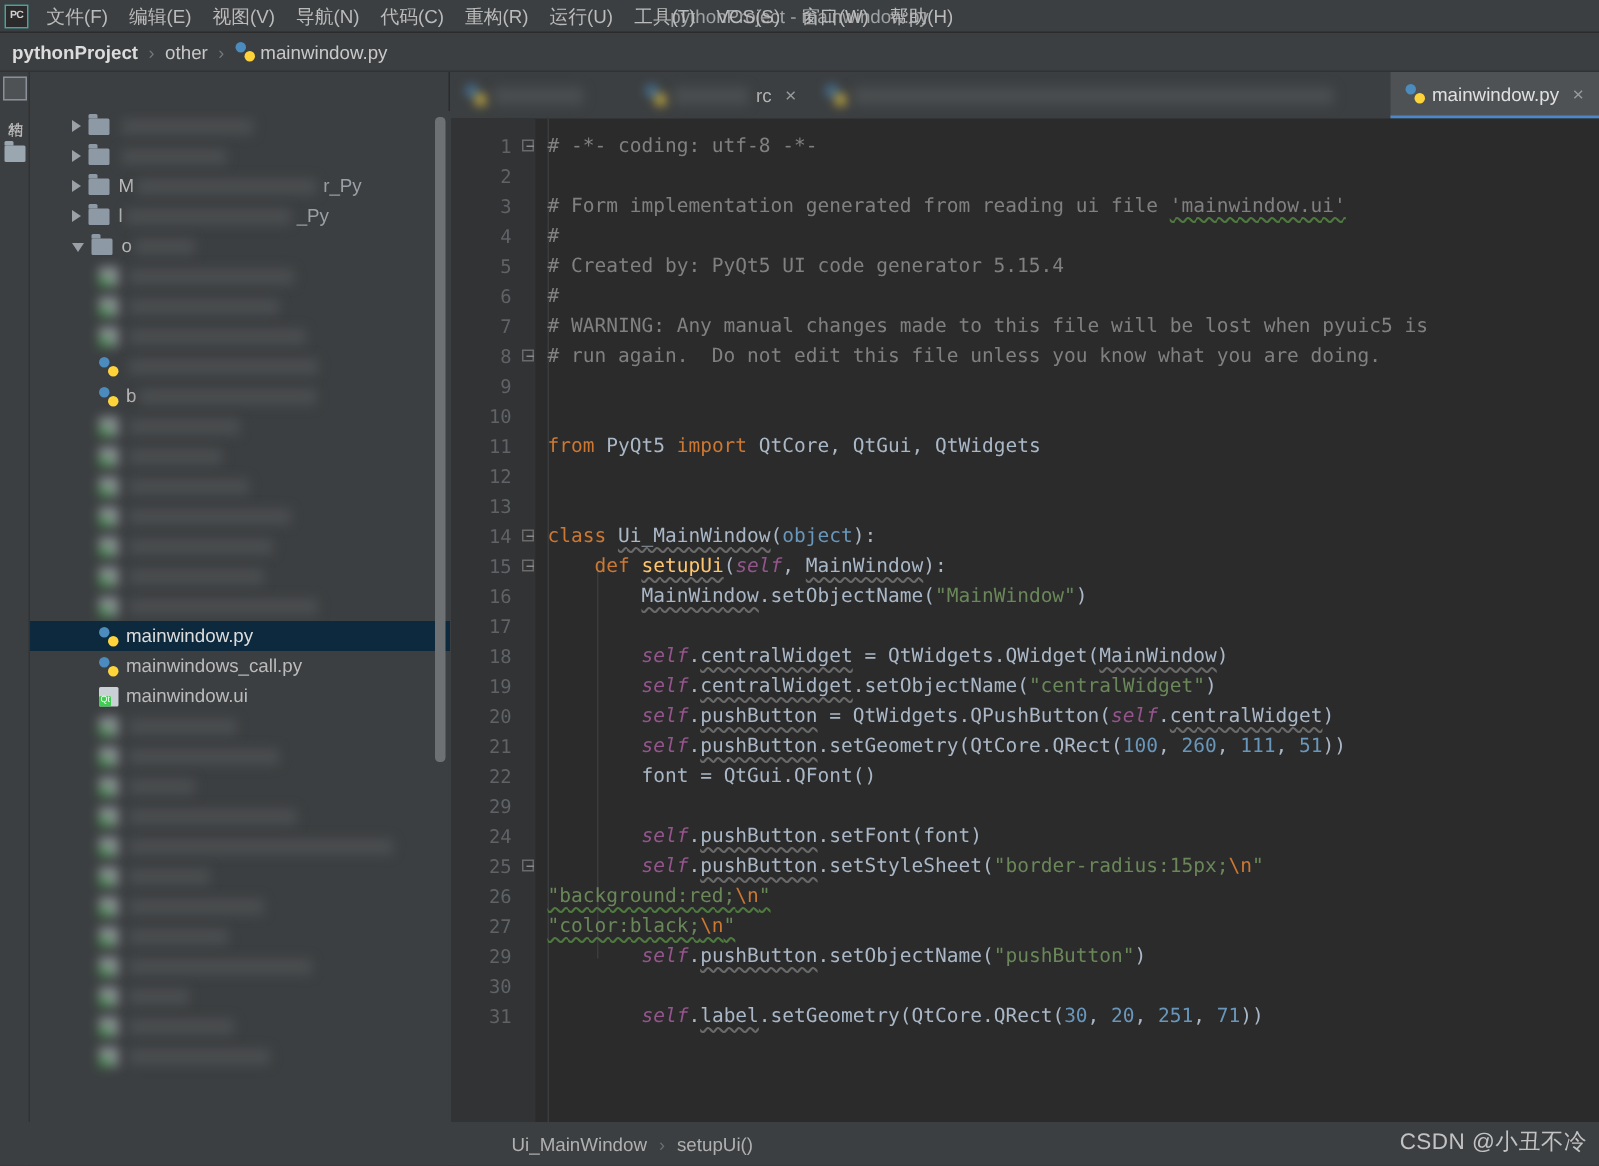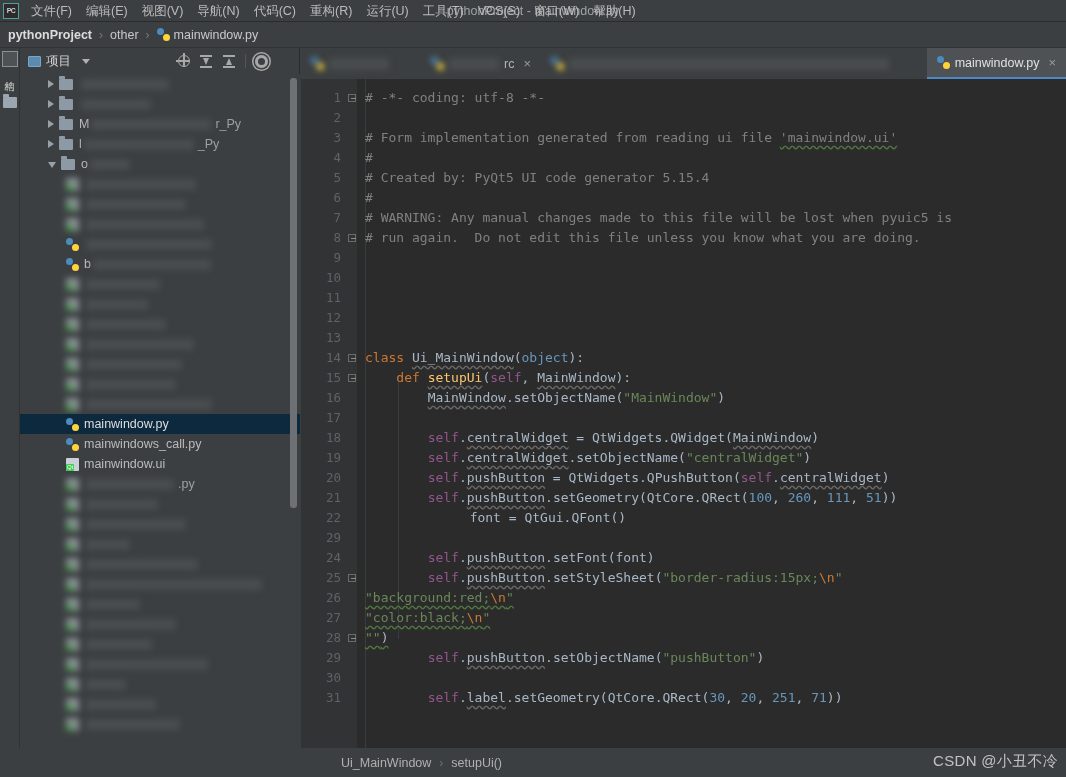--- a/index.html
+++ b/index.html
@@ -260,21 +260,21 @@
     position: absolute; left: 97px; top: 296px; width: 1px; height: 264px;
     background: #3a3d3f;
   }
 
   
   .cmt { color: #808080; }
   .kw  { color: #cc7832; }
   .str { color: #6a8759; }
   .num { color: #6897bb; }
   .fn  { color: #ffc66d; }
-  .self{ color: #94558d; }
+  .self{ color: #94558d; font-style: italic; }
   .id  { color: #a9b7c6; }
   .esc { color: #cc7832; }
   .squig {
     text-decoration: underline; text-decoration-style: wavy;
     text-decoration-color: #4f7a3f; text-underline-offset: 3px;
   }
   .squig-id {
     text-decoration: underline; text-decoration-style: wavy;
     text-decoration-color: #6a6a6a; text-underline-offset: 3px;
   }
@@ -332,39 +332,20 @@
   <div class="toolstrip">
     <div style="position:relative;height:120px">
       <div class="tool-ico sel" style="margin-top:3px;border:1px solid #8a9099;background:#4e5254"></div>
       <div class="vert-label">结构</div>
       <div class="folder-ico"></div>
     </div>
   </div>
 
   <div class="project-panel">
 
-    <div class="pp-header">
-      <div class="pp-title-box">
-        <span class="pp-sq"></span>
-        <span class="pp-title">项目</span>
-        <span class="caret-down"></span>
-      </div>
-      <div class="pp-tools">
-        <span class="ico ico-target"></span>
-        <span class="ico ico-expand">
-            <i class="arw"></i>
-          </span>
-        <span class="ico ico-collapse">
-            <i class="arw"></i>
-          </span>
-        <span class="divider-v"></span>
-        <span class="ico ico-gear"></span>
-        <span class="ico"><span class="ico-minus"></span></span>
-      </div>
-    </div>
 
     <div class="tree" id="project-tree">
         <div class="trow" style="padding-left: 28px;">
           <span class="arrow right"></span>
           <span class="fold"></span>
           <span class="redact blur" style="width: 88px; margin-left: 2px;"></span>
         </div>
         <div class="trow" style="padding-left: 28px;">
           <span class="arrow right"></span>
           <span class="fold"></span>
@@ -443,25 +424,20 @@
           <span class="py-ico2"></span>
           <span>mainwindow.py</span>
         </div>
         <div class="trow" style="padding-left: 46px;">
           <span class="py-ico2"></span>
           <span>mainwindows_call.py</span>
         </div>
         <div class="trow" style="padding-left: 46px;">
           <span class="ui-ico"></span>
           <span>mainwindow.ui</span>
-        </div>
-        <div class="trow" style="padding-left: 46px;">
-          <span class="ui-ico blur" style="opacity: 0.55;"></span>
-          <span class="redact blur" style="width: 88px; margin-left: 2px;"></span>
-          <span style="margin-left: 4px; color: rgb(154, 160, 166);">.py</span>
         </div>
         <div class="trow" style="padding-left: 46px;">
           <span class="ui-ico blur" style="opacity: 0.55;"></span>
           <span class="redact blur" style="width: 72px; margin-left: 2px;"></span>
         </div>
         <div class="trow" style="padding-left: 46px;">
           <span class="ui-ico blur" style="opacity: 0.55;"></span>
           <span class="redact blur" style="width: 100px; margin-left: 2px;"></span>
         </div>
         <div class="trow" style="padding-left: 46px;">
@@ -540,38 +516,37 @@
         <div class="cline"><span class="lnum">1</span><span class="gutter-fold"><span class="fold-box"></span></span><span style="position: absolute; left: 64px;"><span class="cmt"># -*- coding: utf-8 -*-</span></span></div>
         <div class="cline"><span class="lnum">2</span><span style="position: absolute; left: 64px;"></span></div>
         <div class="cline"><span class="lnum">3</span><span style="position: absolute; left: 64px;"><span class="cmt"># Form implementation generated from reading ui file <span class="squig">'mainwindow.ui'</span></span></span></div>
         <div class="cline"><span class="lnum">4</span><span style="position: absolute; left: 64px;"><span class="cmt">#</span></span></div>
         <div class="cline"><span class="lnum">5</span><span style="position: absolute; left: 64px;"><span class="cmt"># Created by: PyQt5 UI code generator 5.15.4</span></span></div>
         <div class="cline"><span class="lnum">6</span><span style="position: absolute; left: 64px;"><span class="cmt">#</span></span></div>
         <div class="cline"><span class="lnum">7</span><span style="position: absolute; left: 64px;"><span class="cmt"># WARNING: Any manual changes made to this file will be lost when pyuic5 is</span></span></div>
         <div class="cline"><span class="lnum">8</span><span class="gutter-fold"><span class="fold-box"></span></span><span style="position: absolute; left: 64px;"><span class="cmt"># run again.  Do not edit this file unless you know what you are doing.</span></span></div>
         <div class="cline"><span class="lnum">9</span><span style="position: absolute; left: 64px;"></span></div>
         <div class="cline"><span class="lnum">10</span><span style="position: absolute; left: 64px;"></span></div>
-        <div class="cline"><span class="lnum">11</span></div>
+        <div class="cline"><span class="lnum">11</span><span style="position: absolute; left: 64px;"><span class="kw">from</span> <span class="id">PyQt5</span> <span class="kw">import</span> <span class="id">QtCore</span>, <span class="id">QtGui</span>, <span class="id">QtWidgets</span></span></div>
         <div class="cline"><span class="lnum">12</span><span style="position: absolute; left: 64px;"></span></div>
         <div class="cline"><span class="lnum">13</span><span style="position: absolute; left: 64px;"></span></div>
         <div class="cline"><span class="lnum">14</span><span class="gutter-fold"><span class="fold-box"></span></span><span style="position: absolute; left: 64px;"><span class="kw">class</span> <span class="squig-id"><span class="id">Ui_MainWindow</span></span>(<span class="num">object</span>):</span></div>
         <div class="cline"><span class="lnum">15</span><span class="gutter-fold"><span class="fold-box"></span></span><span style="position: absolute; left: 64px;">    <span class="kw">def</span> <span class="squig-id"><span class="fn">setupUi</span></span>(<span class="self">self</span>, <span class="squig-id"><span class="id">MainWindow</span></span>):</span></div>
         <div class="cline"><span class="lnum">16</span><span style="position: absolute; left: 64px;">        <span class="squig-id"><span class="id">MainWindow</span></span>.<span class="id">setObjectName</span>(<span class="str">"MainWindow"</span>)</span></div>
         <div class="cline"><span class="lnum">17</span></div>
         <div class="cline"><span class="lnum">18</span><span style="position: absolute; left: 64px;">        <span class="self">self</span>.<span class="squig-id"><span class="id">centralWidget</span></span> = <span class="id">QtWidgets</span>.<span class="id">QWidget</span>(<span class="squig-id"><span class="id">MainWindow</span></span>)</span></div>
         <div class="cline"><span class="lnum">19</span><span style="position: absolute; left: 64px;">        <span class="self">self</span>.<span class="squig-id"><span class="id">centralWidget</span></span>.<span class="id">setObjectName</span>(<span class="str">"centralWidget"</span>)</span></div>
         <div class="cline"><span class="lnum">20</span><span style="position: absolute; left: 64px;">        <span class="self">self</span>.<span class="squig-id"><span class="id">pushButton</span></span> = <span class="id">QtWidgets</span>.<span class="id">QPushButton</span>(<span class="self">self</span>.<span class="squig-id"><span class="id">centralWidget</span></span>)</span></div>
         <div class="cline"><span class="lnum">21</span><span style="position: absolute; left: 64px;">        <span class="self">self</span>.<span class="squig-id"><span class="id">pushButton</span></span>.<span class="id">setGeometry</span>(<span class="id">QtCore</span>.<span class="id">QRect</span>(<span class="num">100</span>, <span class="num">260</span>, <span class="num">111</span>, <span class="num">51</span>))</span></div>
-        <div class="cline"><span class="lnum">22</span><span style="position: absolute; left: 64px; padding-left: 42px;">        <span class="id">font</span> = <span class="id">QtGui</span>.<span class="id">QFont</span>()</span></div>
+        <div class="cline"><span class="lnum">22</span><span style="position: absolute; left: 64px;">        <span class="id">font</span> = <span class="id">QtGui</span>.<span class="id">QFont</span>()</span></div>
         <div class="cline"><span class="lnum">29</span></div>
         <div class="cline"><span class="lnum">24</span><span style="position: absolute; left: 64px;">        <span class="self">self</span>.<span class="squig-id"><span class="id">pushButton</span></span>.<span class="id">setFont</span>(<span class="id">font</span>)</span></div>
         <div class="cline"><span class="lnum">25</span><span class="gutter-fold"><span class="fold-box"></span></span><span style="position: absolute; left: 64px;">        <span class="self">self</span>.<span class="squig-id"><span class="id">pushButton</span></span>.<span class="id">setStyleSheet</span>(<span class="str">"border-radius:15px;</span><span class="esc">\n</span><span class="str">"</span></span></div>
         <div class="cline"><span class="lnum">26</span><span class="squig" style="position: absolute; left: 64px;"><span class="str">"background:red;</span><span class="esc">\n</span><span class="str">"</span></span></div>
         <div class="cline"><span class="lnum">27</span><span class="squig" style="position: absolute; left: 64px;"><span class="str">"color:black;</span><span class="esc">\n</span><span class="str">"</span></span></div>
-        <div class="cline"><span class="lnum">28</span><span class="gutter-fold"><span class="fold-box"></span></span><span class="squig" style="position: absolute; left: 64px;"><span class="str">""</span>)</span></div>
         <div class="cline"><span class="lnum">29</span><span style="position: absolute; left: 64px;">        <span class="self">self</span>.<span class="squig-id"><span class="id">pushButton</span></span>.<span class="id">setObjectName</span>(<span class="str">"pushButton"</span>)</span></div>
         <div class="cline"><span class="lnum">30</span></div>
         <div class="cline"><span class="lnum">31</span><span style="position: absolute; left: 64px;">        <span class="self">self</span>.<span class="squig-id"><span class="id">label</span></span>.<span class="id">setGeometry</span>(<span class="id">QtCore</span>.<span class="id">QRect</span>(<span class="num">30</span>, <span class="num">20</span>, <span class="num">251</span>, <span class="num">71</span>))</span></div>
       </div>
   </div>
 
   <div class="bottom-left-bar"></div>
   <div class="statusbar">
     <span class="sb-crumb">Ui_MainWindow</span>
     <span class="sb-sep">›</span>

